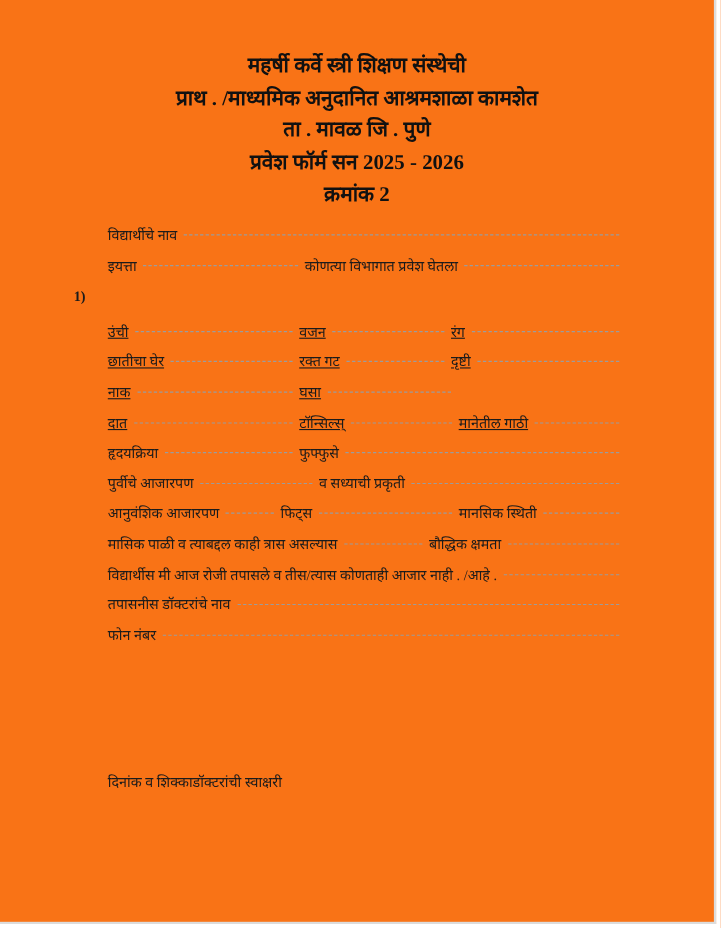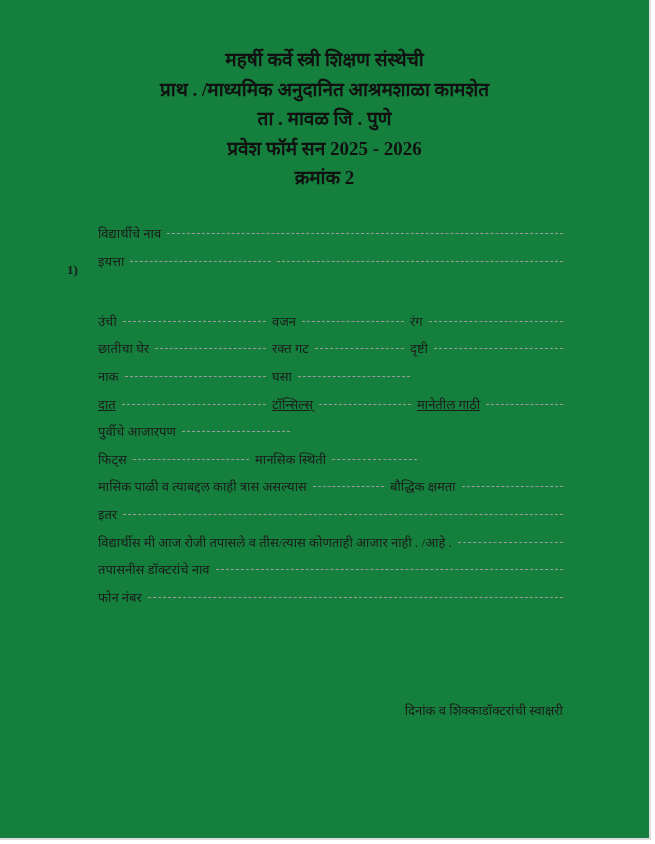--- a/index.html
+++ b/index.html
@@ -1,46 +1,46 @@
 <!DOCTYPE html>
 <html lang="mr"><head>
 <meta charset="utf-8">
 <style>
   html,body{margin:0;padding:0;background:#ffffff;}
   body{width:655px;height:844px;position:relative;font-family:"Liberation Serif","DejaVu Sans",serif;}
   .page{
-    position:absolute;left:0;top:0;width:649px;height:838px;background:#15803d;
+    position:absolute;left:0;top:0;width:649px;height:838px;background:#f97316;
     border-right:2px solid #dcdcdc;border-bottom:2px solid #dcdcdc;
     color:#1b1b1b;overflow:hidden;
   }
   
   .header{position:absolute;top:45px;left:0;width:100%;text-align:center;
     font-weight:bold;font-size:19px;line-height:29.5px;color:#111;}
   .header div{white-space:nowrap;}
   
   .content{position:absolute;left:98px;top:206px;width:465px;font-size:13px;}
   .row{display:grid;height:27.6px;align-items:start;}
-  .cell{display:flex;align-items:flex-start;min-width:0;margin-top:20px;}
+  .cell{display:flex;align-items:flex-start;min-width:0;}
   .lbl{white-space:nowrap;padding-right:6px;line-height:16px;}
   .fill{flex:1 1 auto;height:7px;border-bottom:1px dashed #9c9c9c;margin-right:6px;min-width:10px;}
   .cell:last-child .fill{margin-right:0;}
   .r1{grid-template-columns:1fr;}
   .rB{grid-template-columns:179px 1fr;}
-  .r3a{grid-template-columns:174px 138px 1fr;}
+  .r3a{grid-template-columns:174px 138px 1fr;text-decoration:underline;}
   .r3a2{grid-template-columns:174px 145px 1fr;text-decoration:underline;}
   .r2a{grid-template-columns:174px 1fr;}
   .r2b{grid-template-columns:192px 1fr;}
   .r3b{grid-template-columns:157px 162px 1fr;}
   .r2c{grid-template-columns:292px 1fr;text-align:right;}
   .section-head{position:relative;height:27.6px;line-height:17px;}
   .section-no{position:absolute;left:-31px;top:0;font-weight:bold;}
   .gap-top{margin-top:5px;}
   
   .footer{position:absolute;left:98px;top:703px;width:465px;display:flex;
-    justify-content:flex-end;font-size:13px;line-height:16px;}
+    justify-content:flex-start;font-size:13px;line-height:16px;}
 </style>
 </head>
 <body>
 
 <div class="page">
 
   <div class="header">
     <div>महर्षी कर्वे स्त्री शिक्षण संस्थेची</div>
     <div>प्राथ . /माध्यमिक अनुदानित आश्रमशाळा कामशेत</div>
     <div>ता . मावळ जि . पुणे</div>
@@ -56,20 +56,21 @@
         <div class="fill"></div>
       </div>
     </div>
 
     <div class="row rB">
       <div class="cell">
         <span class="lbl">इयत्ता</span>
         <div class="fill"></div>
       </div>
       <div class="cell">
+        <span class="lbl">कोणत्या विभागात प्रवेश घेतला</span>
         <div class="fill"></div>
       </div>
     </div>
 
     <div class="section-head">
       <span class="section-no">1)</span>
     </div>
 
     <div class="row r3a gap-top">
       <div class="cell">
@@ -120,57 +121,69 @@
       <div class="cell">
         <span class="lbl">टॉन्सिल्स्</span>
         <div class="fill"></div>
       </div>
       <div class="cell">
         <span class="lbl">मानेतील गाठी</span>
         <div class="fill"></div>
       </div>
     </div>
 
+    <div class="row r2a">
+      <div class="cell">
+        <span class="lbl">हृदयक्रिया</span>
+        <div class="fill"></div>
+      </div>
+      <div class="cell">
+        <span class="lbl">फुफ्फुसे</span>
+        <div class="fill"></div>
+      </div>
+    </div>
 
 
     <div class="row r2b">
       <div class="cell">
         <span class="lbl">पुर्वीचे आजारपण</span>
         <div class="fill"></div>
       </div>
+      <div class="cell">
+        <span class="lbl">व सध्याची प्रकृती</span>
+        <div class="fill"></div>
+      </div>
     </div>
 
     <div class="row r3b">
       <div class="cell">
+        <span class="lbl">आनुवंशिक आजारपण</span>
+        <div class="fill"></div>
+      </div>
+      <div class="cell">
         <span class="lbl">फिट्स</span>
         <div class="fill"></div>
       </div>
       <div class="cell">
         <span class="lbl">मानसिक स्थिती</span>
         <div class="fill"></div>
       </div>
     </div>
 
     <div class="row r2c">
       <div class="cell">
         <span class="lbl">मासिक  पाळी व त्याबद्दल काही त्रास असल्यास</span>
         <div class="fill"></div>
       </div>
       <div class="cell">
         <span class="lbl">बौद्धिक क्षमता</span>
         <div class="fill"></div>
       </div>
     </div>
 
-    <div class="row r1">
-      <div class="cell">
-        <span class="lbl">इतर</span>
-        <div class="fill"></div>
-      </div>
-    </div>
 
     <div class="row r1">
       <div class="cell">
         <span class="lbl">विद्यार्थीस मी आज रोजी तपासले व तीस/त्यास कोणताही आजार नाही . /आहे .</span>
         <div class="fill"></div>
       </div>
     </div>
 
     <div class="row r1">
       <div class="cell">

